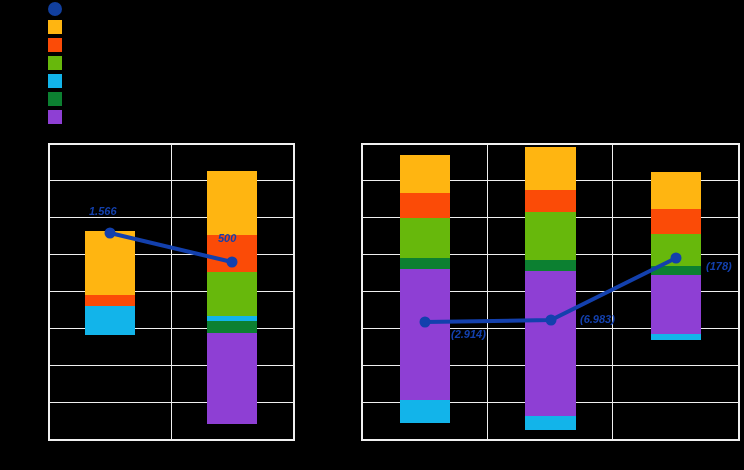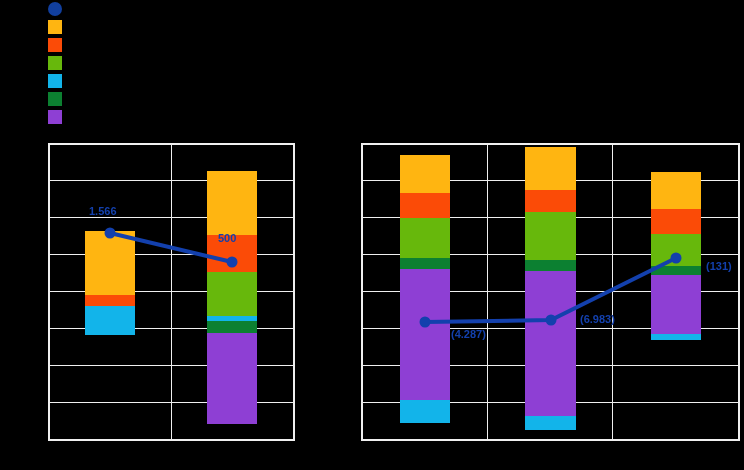--- a/index.html
+++ b/index.html
@@ -23,21 +23,21 @@
     border:2px solid #f0f0f0;box-sizing:border-box;}
   .hline{position:absolute;left:0;right:0;height:1px;background:#f0f0f0;}
   .vline{position:absolute;top:0;bottom:0;width:1px;background:#f0f0f0;}
 
   
   .bar{position:absolute;}
   .seg{position:absolute;left:0;width:100%;}
 
   
   .line-svg{position:absolute;left:0;top:0;overflow:visible;}
-  .dlabel{position:absolute;font-size:11px;font-weight:bold;color:#1340ad;white-space:nowrap;}
+  .dlabel{position:absolute;font-size:11px;font-weight:bold;color:#1340ad;white-space:nowrap;font-style:italic;}
 </style>
 </head>
 <body>
 
 <div class="stage">
 
   <div id="legend">
 
     <div class="legend-row" style="top:0px;">
       <span class="legend-swatch circle" style="background:#113f9e;"></span>
@@ -157,20 +157,20 @@
       <div class="seg" style="top:162px;height:6px;background:#12b4ea;"></div>
     </div>
 
     <svg class="line-svg" width="379" height="298">
       <polyline points="64,179 190,177 315,115" fill="none" stroke="#1340ad" stroke-width="4"></polyline>
       <circle cx="64" cy="179" r="5.5" fill="#1340ad"></circle>
       <circle cx="190" cy="177" r="5.5" fill="#1340ad"></circle>
       <circle cx="315" cy="115" r="5.5" fill="#1340ad"></circle>
     </svg>
 
-    <div class="dlabel" style="left:90px;top:185px;">(4.287)</div>
+    <div class="dlabel" style="left:90px;top:185px;">(2.914)</div>
 
     <div class="dlabel" style="left:219px;top:170px;text-align:center;">(6.983)</div>
 
-    <div class="dlabel" style="left:345px;top:117px;">(131)</div>
+    <div class="dlabel" style="left:345px;top:117px;">(178)</div>
   </div>
 
 </div>
 
 </body></html>

